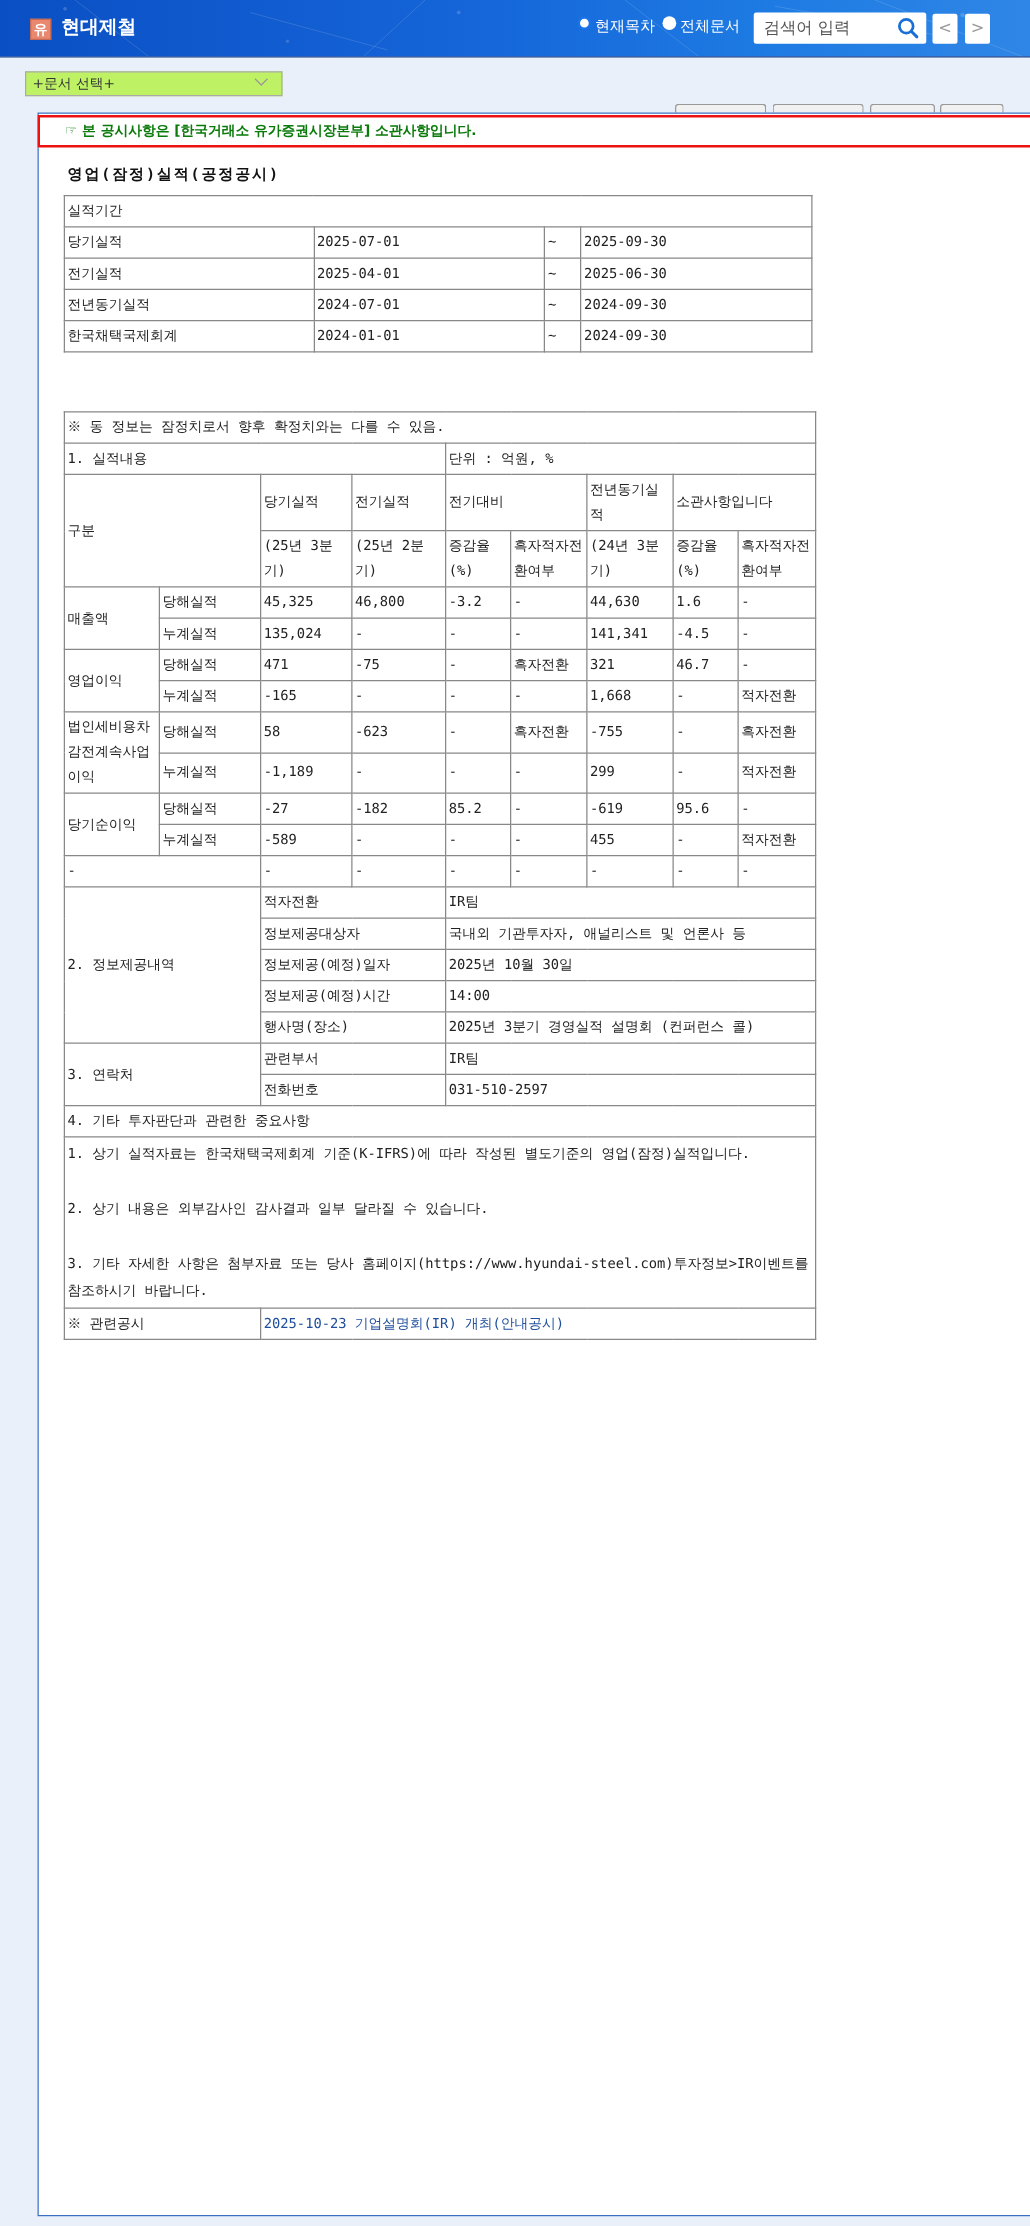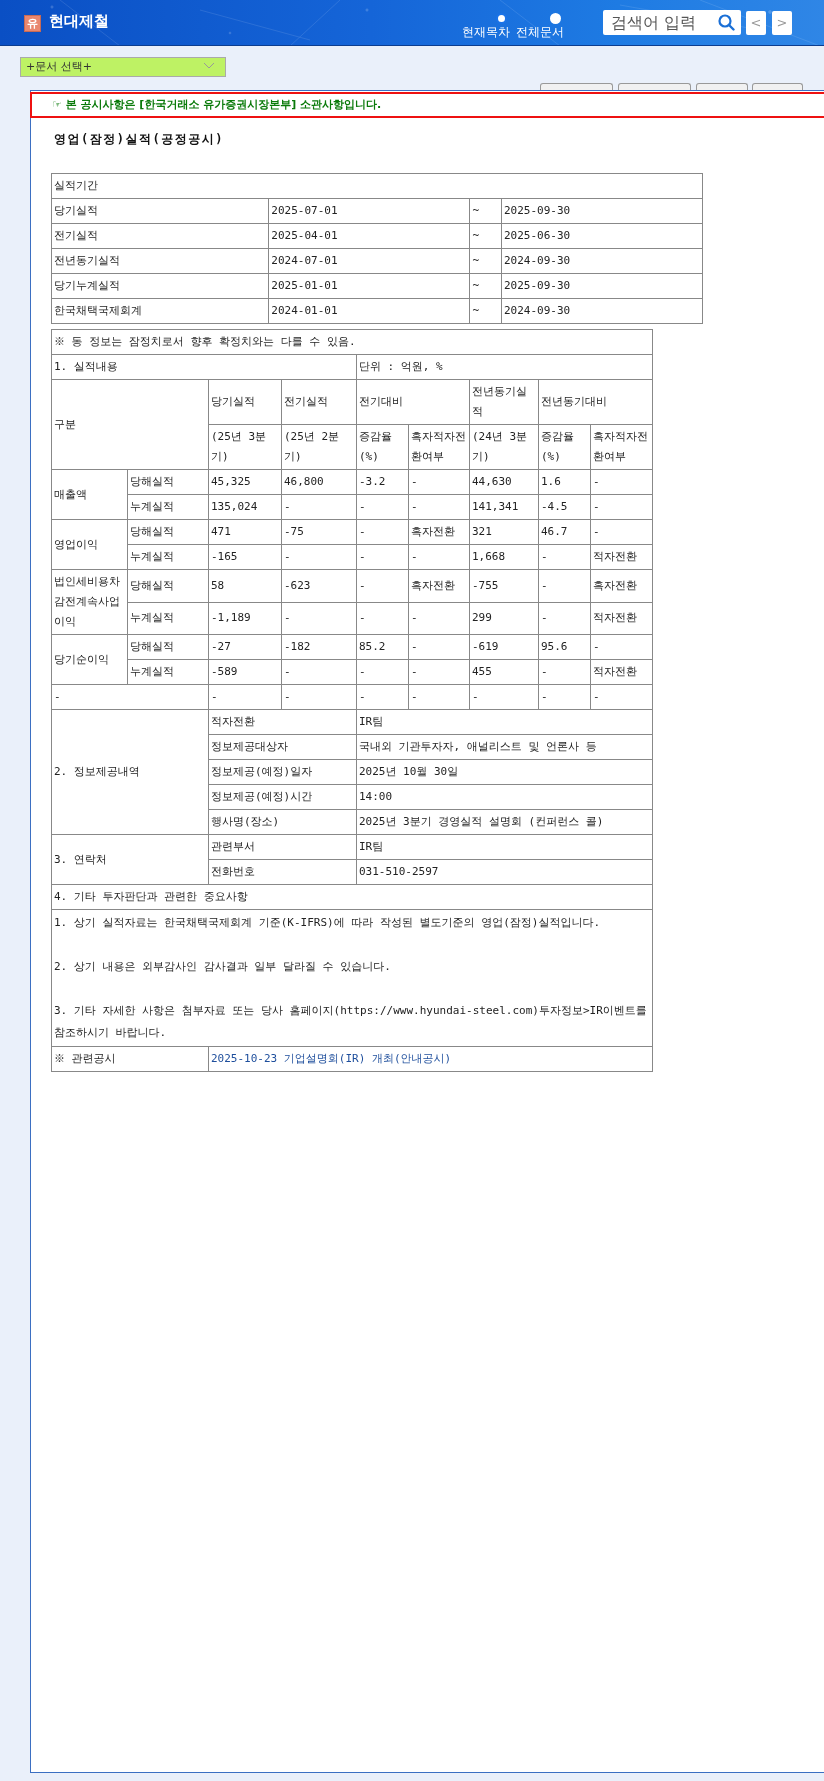--- a/index.html
+++ b/index.html
@@ -20,30 +20,30 @@
   }
   .logo-badge {
     position: absolute; left: 24px; top: 15px; width: 17px; height: 17px;
     background: #e9876f; border: 1px solid #c76a55; color: #fff;
     font-size: 11px; line-height: 15px; text-align: center; font-weight: bold;
   }
   .company-name {
     position: absolute; left: 49px; top: 12px; color: #fff; font-size: 15px; font-weight: bold; font-family: Liberation Serif, serif;
   }
   .radio-group { position: absolute; left: 462px; top: 13px; display: flex; align-items: center; color: #fff; font-size: 12px; }
-  .radio { display: flex; align-items: flex-end; margin-right: 6px; cursor: pointer; flex-direction: column; }
+  .radio { display: flex; align-items: flex-start; margin-right: 6px; cursor: pointer; }
   .radio .dot {
     width: 11px; height: 11px; border-radius: 50%; background: #fff; margin-right: 3px; position: relative;
   }
   .radio .dot.on { border: 2px solid #1a73e8; background: #fff; }
   .search-box {
     position: absolute; left: 603px; top: 10px; width: 138px; height: 25px; background: #fff; border-radius: 2px;
   }
   .search-box input {
-    border: none; outline: none; width: 110px; height: 25px; padding-left: 8px; font-size: 16px; color: #000000;
+    border: none; outline: none; width: 110px; height: 25px; padding-left: 8px; font-size: 13px; color: #000000;
     font-family: "DejaVu Sans", sans-serif; background: transparent;
   }
   .search-box input::placeholder { color: #555; }
   .search-icon { position: absolute; right: 6px; top: 4px; width: 17px; height: 17px; }
   .nav-btn {
     position: absolute; top: 11px; width: 20px; height: 24px; background: #fff; border-radius: 2px;
     color: #999; font-size: 13px; line-height: 23px; text-align: center; cursor: pointer;
   }
   .doc-select {
     position: absolute; left: 20px; top: 57px; width: 206px; height: 20px; background: #bef264;
@@ -59,21 +59,21 @@
     position: absolute; left: 30px; top: 92px; width: 800px; height: 26px;
     border: 2px solid #ee1111; background: #fff;
     color: #0a7a0a; font-size: 11px; font-weight: bold; line-height: 22px; padding-left: 20px;
   }
   .doc-title {
     position: absolute; left: 54px; top: 131px; font-size: 12px; font-weight: bold; color: #111;
     letter-spacing: 1.5px; font-family: "DejaVu Sans Mono", "Liberation Mono", monospace;
   }
   table { border-collapse: collapse; position: absolute; font-family: "DejaVu Sans Mono", "Liberation Mono", monospace; font-size: 11px; color: #222; }
   td { border: 1px solid #888; padding: 2px 2px; vertical-align: middle; line-height: 20px; }
-  .t1 { left: 51px; top: 173px; width: 652px; }
+  .t1 { left: 51px; top: 156px; width: 599px; }
   .t1 td { height: 24px; }
   .t2 { left: 51px; top: 329px; width: 601px; table-layout: fixed; }
   .t2 td { height: 24px; }
   .blue { color: #1e4e9c; }
   .wrap { word-break: break-all; }
 </style>
 </head>
 <body>
 
 <div class="topbar">
@@ -155,26 +155,20 @@
     <td>~</td>
     <td>2025-06-30</td>
   </tr>
   <tr>
     <td>전년동기실적</td>
     <td>2024-07-01</td>
     <td>~</td>
     <td>2024-09-30</td>
   </tr>
   <tr>
-    <td>당기누계실적</td>
-    <td>2025-01-01</td>
-    <td>~</td>
-    <td>2025-09-30</td>
-  </tr>
-  <tr>
     <td>한국채택국제회계</td>
     <td>2024-01-01</td>
     <td>~</td>
     <td>2024-09-30</td>
   </tr>
 </tbody>
   </table>
 
 <table class="t2">
   <colgroup>
@@ -195,21 +189,21 @@
   <tr>
     <td colspan="4">1. 실적내용</td>
     <td colspan="5">단위 : 억원, %</td>
   </tr>
   <tr>
     <td colspan="2" rowspan="2">구분</td>
     <td>당기실적</td>
     <td>전기실적</td>
     <td colspan="2">전기대비</td>
     <td class="wrap">전년동기실적</td>
-    <td colspan="2">전년동기대비</td>
+    <td colspan="2">소관사항입니다</td>
   </tr>
   <tr>
     <td class="wrap">(25년 3분기)</td>
     <td class="wrap">(25년 2분기)</td>
     <td class="wrap">증감율(%)</td>
     <td class="wrap">흑자적자전환여부</td>
     <td class="wrap">(24년 3분기)</td>
     <td class="wrap">증감율(%)</td>
     <td class="wrap">흑자적자전환여부</td>
   </tr>

